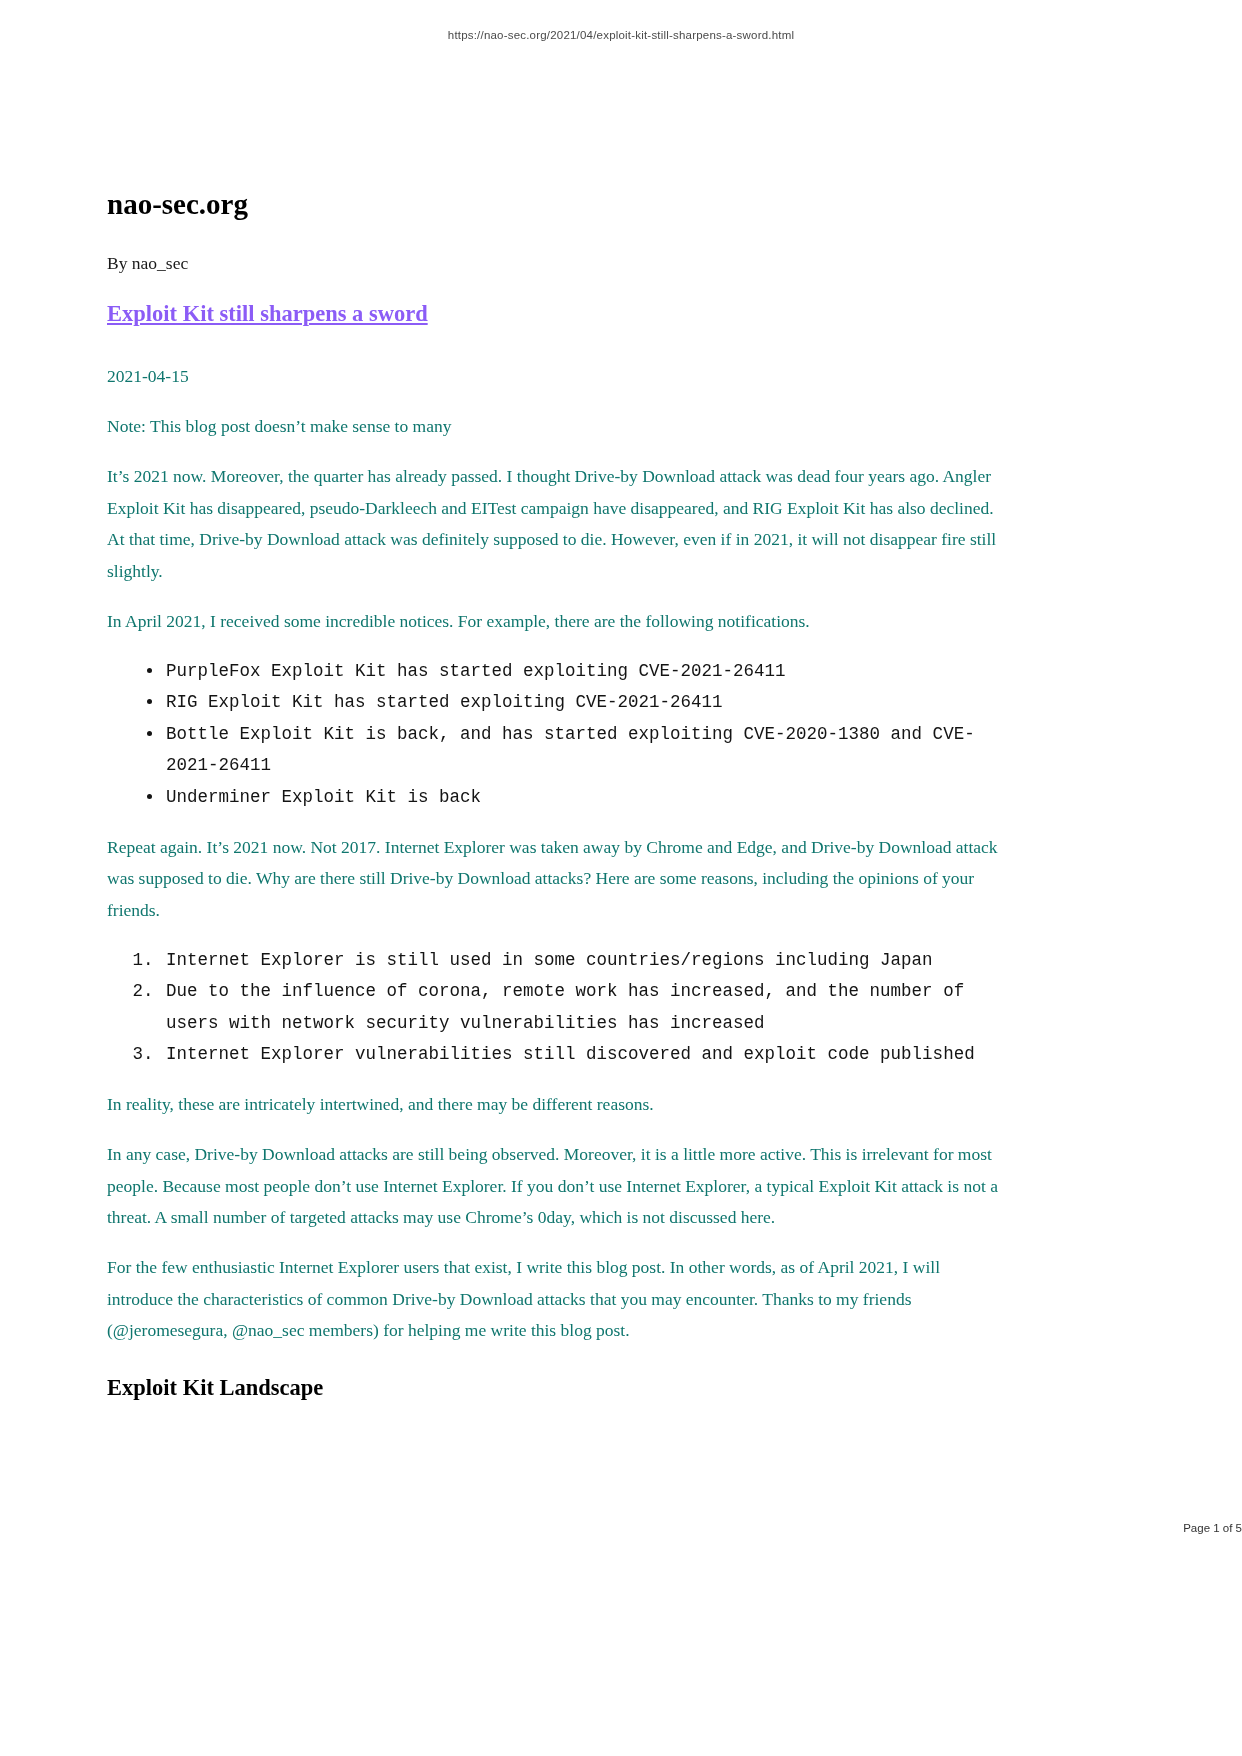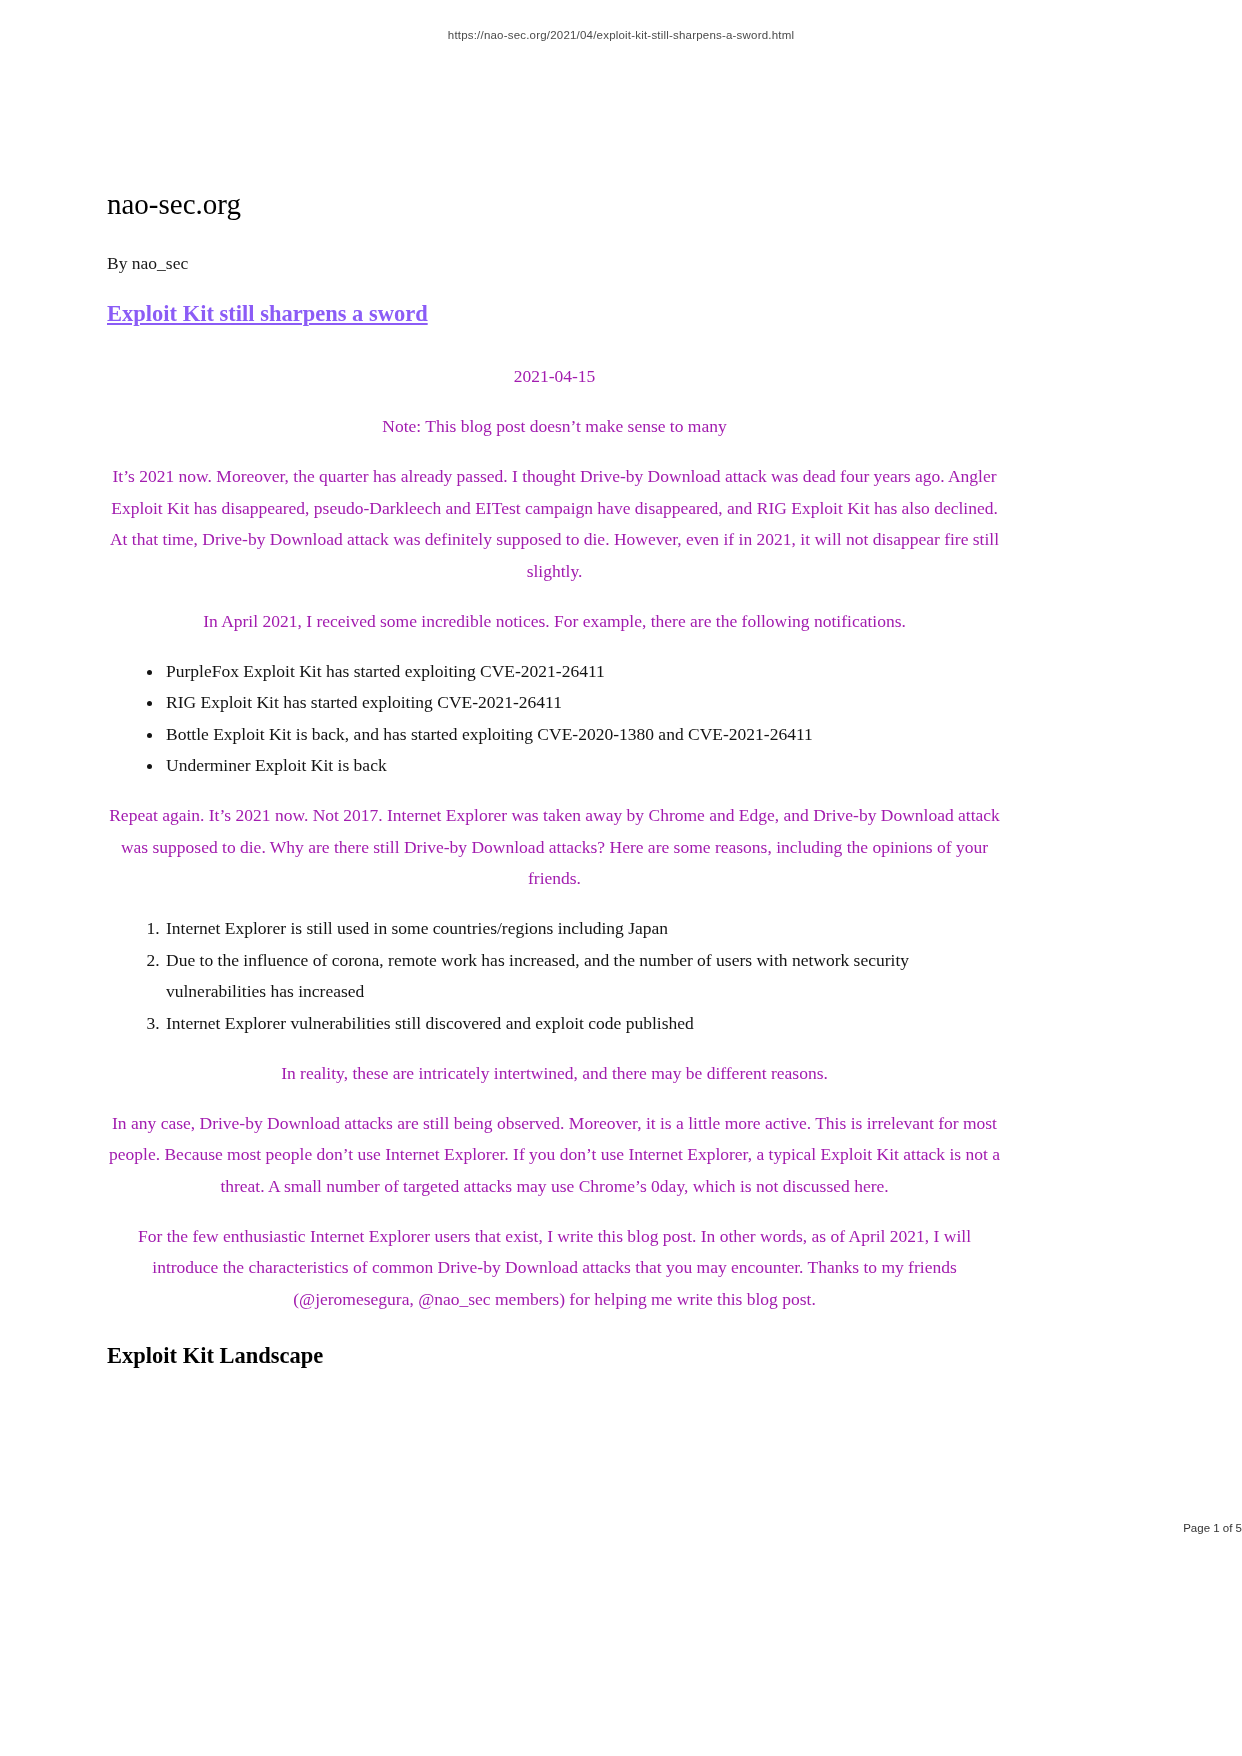--- a/index.html
+++ b/index.html
@@ -25,21 +25,21 @@
     letter-spacing: 0.2px;
   }
   .content {
     position: absolute;
     left: 107px;
     top: 188px;
     width: 895px;
   }
   .site-title {
     font-size: 29px;
-    font-weight: normal;
+    font-weight: bold;
     color: #000000;
     margin-bottom: 32px;
   }
   .byline {
     font-size: 17.5px;
     color: #1a1a1a;
     margin-bottom: 26px;
   }
   .meta {
     font-size: 16.5px;
@@ -53,31 +53,31 @@
     font-size: 22.5px;
     font-weight: bold;
     color: #8b5cf6;
     text-decoration: underline;
     cursor: pointer;
   }
   .content p {
     font-size: 17.5px;
     line-height: 31.5px;
     margin-bottom: 18.5px;
-    color: #a21caf;
-    text-align: center;
+    color: #0f766e;
   }
   .content ul,
   .content ol {
     margin: 0 0 18.5px 57px;
   }
   .content li {
     font-size: 17.5px;
     line-height: 31.5px;
     padding-left: 2px;
+    font-family: Liberation Mono, monospace;
   }
   .section-heading {
     font-size: 22.5px;
     font-weight: bold;
     color: #000000;
     margin-top: 28px;
   }
   .page-footer {
     position: absolute;
     top: 1522px;

